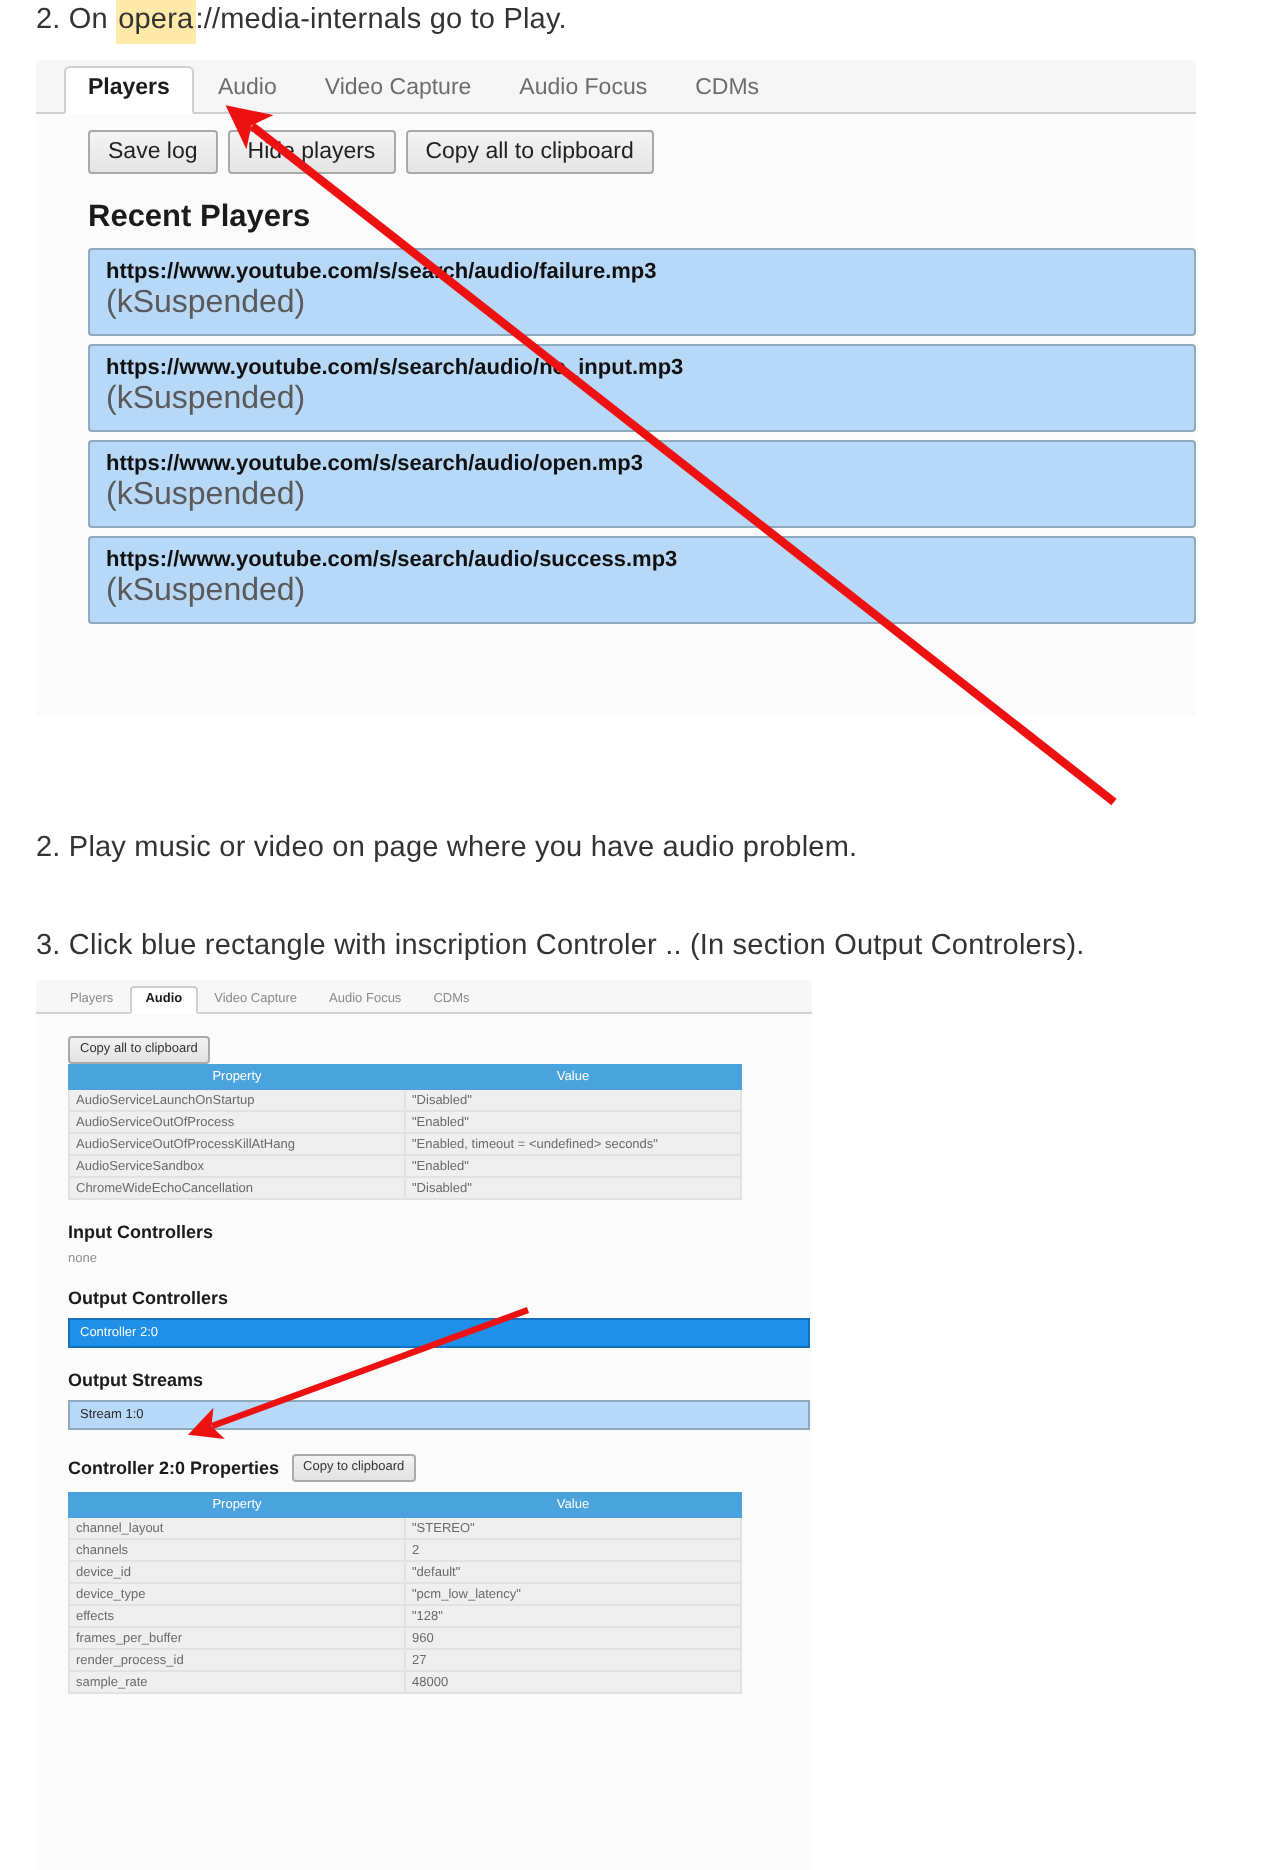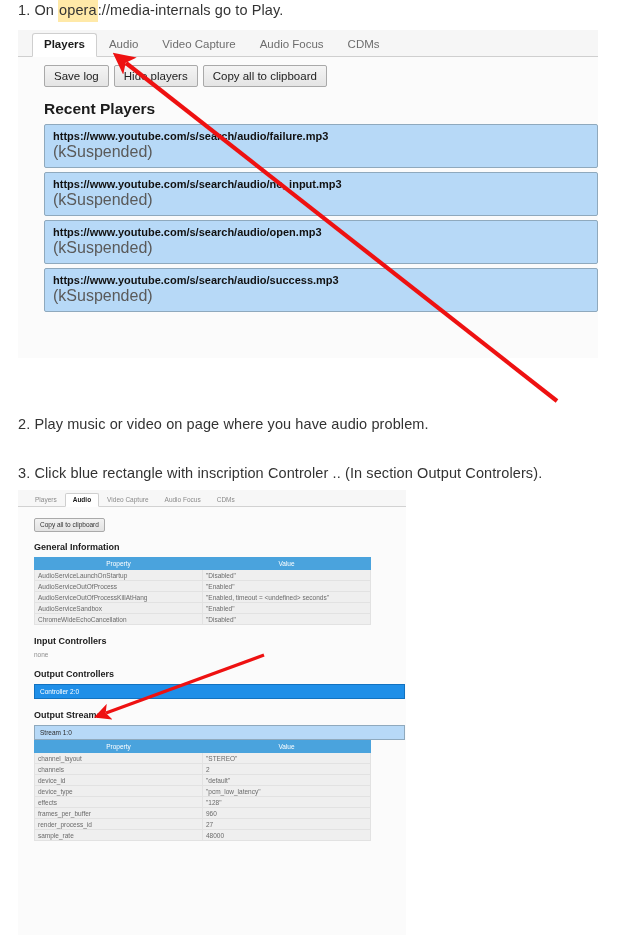--- a/index.html
+++ b/index.html
@@ -238,21 +238,21 @@
     position: absolute;
     left: 0; top: 0;
     width: 631px; height: 935px;
     pointer-events: none;
   }
 </style>
 </head>
 <body>
 
 <div class="step step-1">
-  <span>1. On </span><span class="hl">opera</span><span>://media-internals go to Play.</span>
+  <span>2. On </span><span class="hl">opera</span><span>://media-internals go to Play.</span>
 </div>
 
 <div class="shot1">
 
   <div class="tabbar">
     <div class="tab active">Players</div>
     <div class="tab">Audio</div>
     <div class="tab">Video Capture</div>
     <div class="tab">Audio Focus</div>
     <div class="tab">CDMs</div>
@@ -297,21 +297,20 @@
     <div class="tab2 active">Audio</div>
     <div class="tab2">Video Capture</div>
     <div class="tab2">Audio Focus</div>
     <div class="tab2">CDMs</div>
   </div>
 
   <div class="sec2-body">
 
     <button class="btn2">Copy all to clipboard</button>
 
-    <div class="h2x first">General Information</div>
     <table class="tbl">
       <thead>
         <tr>
           <th>Property</th>
           <th>Value</th>
         </tr>
       </thead>
       <tbody>
         <tr>
           <td class="k">AudioServiceLaunchOnStartup</td>
@@ -338,20 +337,24 @@
 
     <div class="h2x">Input Controllers</div>
     <div class="none-txt">none</div>
 
     <div class="h2x">Output Controllers</div>
     <div class="ctrl-sel">Controller 2:0</div>
 
     <div class="h2x">Output Streams</div>
     <div class="stream-row">Stream 1:0</div>
 
+    <div class="props-head">
+      <span class="t">Controller 2:0 Properties</span>
+      <button class="btn2">Copy to clipboard</button>
+    </div>
 
     <table class="tbl tbl2">
       <thead>
         <tr>
           <th>Property</th>
           <th>Value</th>
         </tr>
       </thead>
       <tbody>
         <tr>

